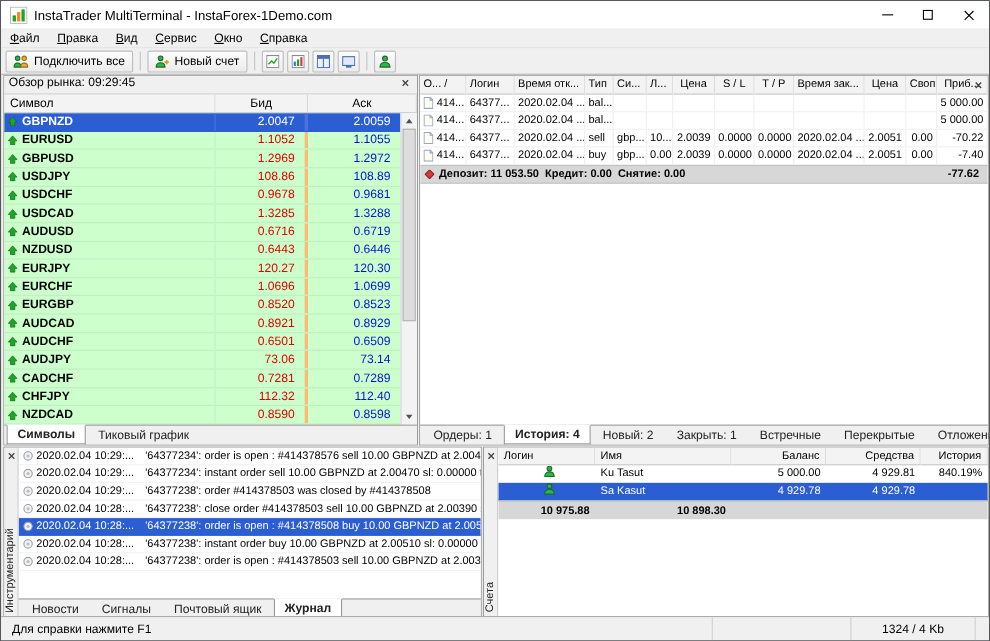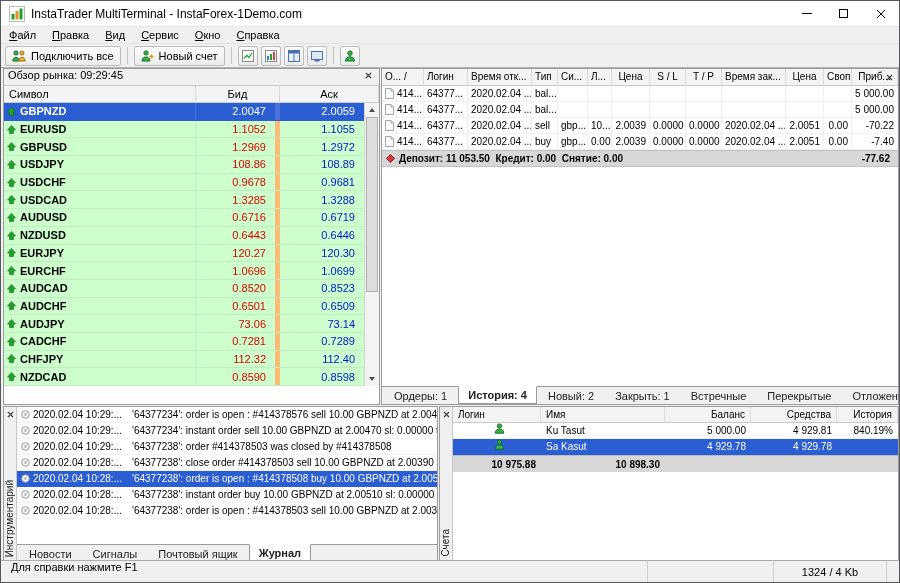--- a/index.html
+++ b/index.html
@@ -41,21 +41,21 @@
   
   #mw-caption{height:17px;background:#f0f0f0;border-bottom:1px solid #c9c9c9;display:flex;align-items:flex-start;padding:0 4px;}
   #mw-caption .close-x{margin-left:auto;}
   .mw-grid{display:grid;grid-template-columns:192px 84px 1fr;}
   #mw-head{height:17px;}
   #mw-head>div{background:#f3f3f3;border-right:1px solid #d9d9d9;border-bottom:1px solid #c9c9c9;padding:2px 5px;white-space:nowrap;overflow:hidden;}
   #mw-head>div.center{text-align:center;}
   #mw-rows{position:absolute;top:34px;left:0;right:15px;bottom:18px;display:grid;grid-auto-rows:1fr;background:#ccffcc;}
   .mw-row{display:grid;grid-template-columns:192px 84px 1fr;align-items:center;border-bottom:1px solid #bfeebf;overflow:hidden;}
   .mw-sym{display:flex;align-items:center;gap:4px;padding-left:3px;font-weight:bold;height:100%;border-right:1px solid #c4efc4;}
-  .mw-bid{text-align:right;padding-right:9px;color:#dd0000;height:100%;display:flex;align-items:center;justify-content:flex-end;border-right:5px solid #fdba74;}
+  .mw-bid{text-align:right;padding-right:9px;color:#dd0000;height:100%;display:flex;align-items:center;justify-content:flex-end;border-right:3px solid #fdba74;}
   .mw-ask{text-align:right;padding-right:9px;color:#0014d2;height:100%;display:flex;align-items:center;justify-content:flex-end;}
   .mw-row.selected{background:#2b5dd3;border-bottom-color:#2b5dd3;}
   .mw-row.selected .mw-sym,.mw-row.selected .mw-bid,.mw-row.selected .mw-ask{color:#fff;border-right-color:#4a74da;}
   #mw-scroll{position:absolute;top:34px;right:0;bottom:18px;width:15px;background:#f3f3f3;border-left:1px solid #d4d4d4;display:flex;flex-direction:column;}
   .sb-btn{height:14px;flex:none;display:flex;align-items:center;justify-content:center;}
   .sb-btn.up::after{content:"";border-left:3px solid transparent;border-right:3px solid transparent;border-bottom:4px solid #505050;}
   .sb-btn.down{margin-top:auto;}
   .sb-btn.down::after{content:"";border-left:3px solid transparent;border-right:3px solid transparent;border-top:4px solid #505050;}
   .sb-thumb{margin:0 1px;height:62%;flex:none;background:#dddddd;border:1px solid #b2b2b2;}
 
@@ -103,21 +103,21 @@
   #accounts-head>div.num{text-align:right;}
   .a-row{height:16px;border-bottom:1px solid #f2f2f2;}
   .a-login{display:flex;gap:4px;align-items:center;padding-left:4px;white-space:nowrap;overflow:hidden;flex-direction:column;}
   .a-cell{padding:1px 5px;white-space:nowrap;overflow:hidden;line-height:13px;}
   .a-cell.num{text-align:right;}
   .a-row.selected{background:#2b5dd3;color:#fff;border-bottom-color:#2b5dd3;}
   #accounts-total{background:#d7d7d7;border-top:1px solid #bdbdbd;height:17px;font-weight:bold;align-items:center;}
   .total-label-cell{grid-column:1 / 3;display:flex;gap:4px;align-items:center;padding-left:4px;white-space:nowrap;overflow:hidden;}
 
   
-  #statusbar{position:absolute;left:0;right:0;bottom:0;height:22px;background:#f0f0f0;border-top:1px solid #adadad;display:flex;}
+  #statusbar{position:absolute;left:0;right:0;bottom:0;height:22px;background:#f0f0f0;border-top:1px solid #adadad;display:flex;align-items:center;}
   #status-left{padding:0 10px;white-space:nowrap;}
   #status-right{margin-left:auto;display:flex;align-items:stretch;height:100%;padding-left:20px;}
   .sb-sep2{width:1px;background:#cfcfcf;height:100%;}
   .sb-cell{display:flex;align-items:center;justify-content:center;white-space:nowrap;}
 </style>
 </head>
 <body>
 
 <div id="window">
 
@@ -366,24 +366,36 @@
           <div class="mw-bid">1.0696</div>
           <div class="mw-ask">1.0699</div>
         </div>
         <div class="mw-row">
           <div class="mw-sym">
             <span class="icn">
               <svg width="9" height="9" viewBox="0 0 9 9">
                 <path d="M4.5 0.5 L8.5 5 H6.5 V8.5 H2.5 V5 H0.5 Z" fill="#1fa32a" stroke="#0d6d16" stroke-width="0.6"></path>
               </svg>
             </span>
-            <span>AUDCAD</span>
+            <span>EURGBP</span>
           </div>
           <div class="mw-bid">0.8520</div>
           <div class="mw-ask">0.8523</div>
+        </div>
+        <div class="mw-row">
+          <div class="mw-sym">
+            <span class="icn">
+              <svg width="9" height="9" viewBox="0 0 9 9">
+                <path d="M4.5 0.5 L8.5 5 H6.5 V8.5 H2.5 V5 H0.5 Z" fill="#1fa32a" stroke="#0d6d16" stroke-width="0.6"></path>
+              </svg>
+            </span>
+            <span>AUDCAD</span>
+          </div>
+          <div class="mw-bid">0.8921</div>
+          <div class="mw-ask">0.8929</div>
         </div>
         <div class="mw-row">
           <div class="mw-sym">
             <span class="icn">
               <svg width="9" height="9" viewBox="0 0 9 9">
                 <path d="M4.5 0.5 L8.5 5 H6.5 V8.5 H2.5 V5 H0.5 Z" fill="#1fa32a" stroke="#0d6d16" stroke-width="0.6"></path>
               </svg>
             </span>
             <span>AUDCHF</span>
           </div>
@@ -437,20 +449,24 @@
           </div>
           <div class="mw-bid">0.8590</div>
           <div class="mw-ask">0.8598</div>
         </div>
       </div>
     <div id="mw-scroll">
       <div class="sb-btn up"></div>
       <div class="sb-thumb"></div>
       <div class="sb-btn down"></div>
     </div>
+    <div id="mw-tabs" class="tabs">
+        <div class="tab active">Символы</div>
+        <div class="tab">Тиковый график</div>
+      </div>
   </div>
 
   <div class="panel" id="orders-panel">
     <div id="orders-body">
       <div id="orders-head" class="orders-grid small-table">
           <div>О... /</div>
           <div>Логин</div>
           <div>Время отк...</div>
           <div>Тип</div>
           <div>Си...</div>

